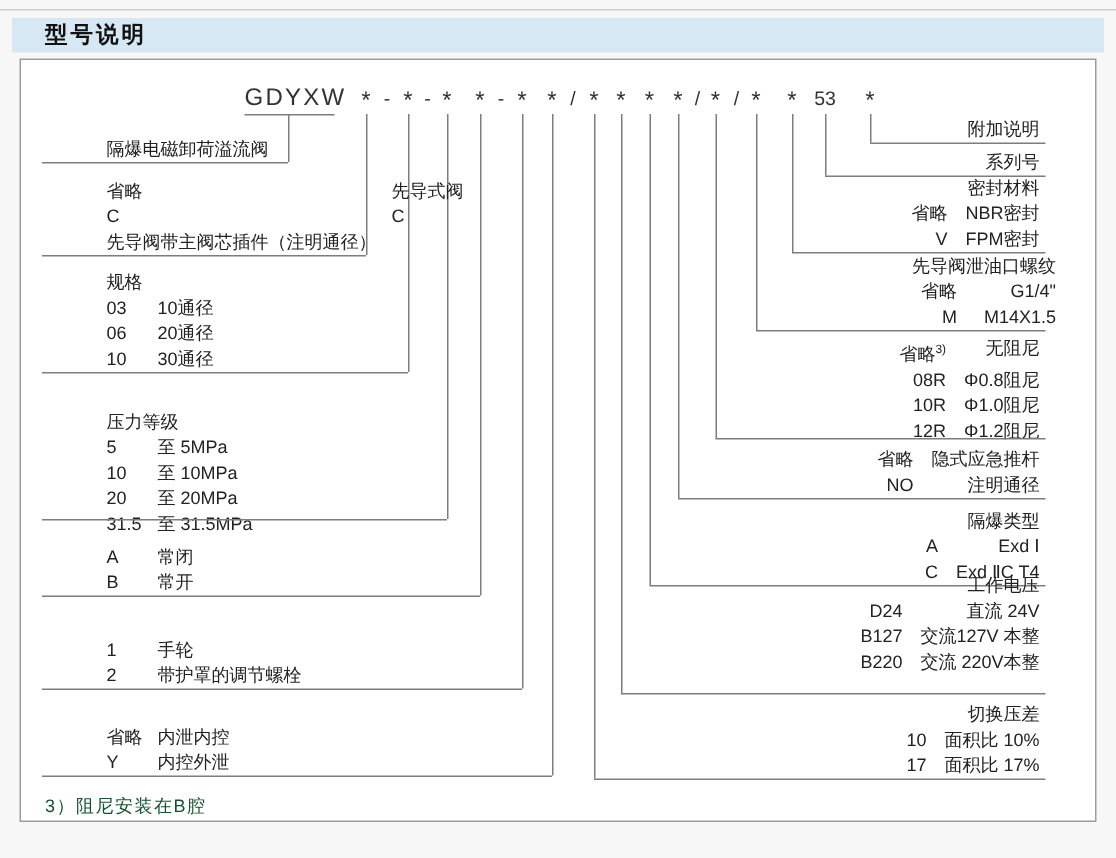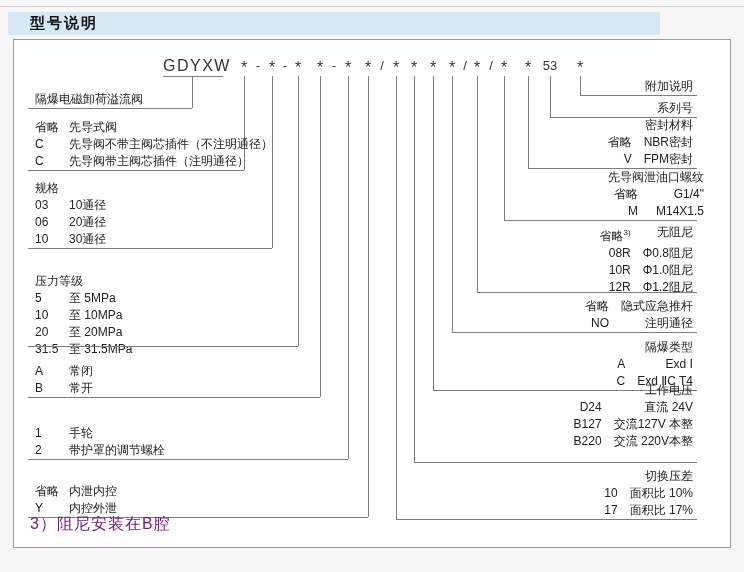--- a/index.html
+++ b/index.html
@@ -5,21 +5,21 @@
   html,body{margin:0;padding:0;}
   .page{
     position:relative;
     width:744px;height:572px;
     background:#f7f7f7;
     font-family:"Liberation Sans","DejaVu Sans",sans-serif;
     overflow:hidden;
   }
   .top-rule{position:absolute;left:0;top:6px;width:744px;height:1px;background:#cfcfcf;}
   .band{
-    position:absolute;left:8px;top:12px;width:652px;height:23px;
+    position:absolute;left:8px;top:12px;width:728px;height:23px;
     background:#d7e8f5;display:flex;align-items:center;
   }
   .band .title{
     margin-left:22px;font-size:15px;font-weight:bold;color:#111;
     letter-spacing:2px;
   }
   .frame{
     position:absolute;left:13px;top:39px;width:718px;height:509px;
     background:#ffffff;border:1px solid #9c9c9c;box-sizing:border-box;
   }
@@ -33,28 +33,28 @@
   }
   .tok.star{font-size:16px;top:60px;}
   .vline{position:absolute;width:1px;background:#7d7d7d;}
   .hline{position:absolute;height:1px;background:#7d7d7d;}
   .block{
     position:absolute;display:grid;
     grid-template-columns:max-content max-content;
     column-gap:10px;font-size:12px;line-height:17px;color:#222;
     white-space:nowrap;
   }
-  .block.left{justify-items:start;}
+  .block.left{justify-items:start;margin-left:36px;}
   .block.right{justify-items:end;column-gap:12px;text-align:right;}
   .block .code{min-width:24px;}
   .block.right .code{min-width:0;}
   .block .trow{grid-column:1 / -1;text-align:right;}
   sup{font-size:8px;}
   .footnote{
-    position:absolute;left:30px;top:514px;font-size:16px;color:#701a75;
+    position:absolute;left:30px;top:529px;font-size:12px;color:#14532d;
     letter-spacing:1px;
   }
 </style>
 </head>
 <body>
 
 <div class="page">
   <div class="top-rule"></div>
   <div class="band">
     <span class="title">型号说明</span>
@@ -101,21 +101,20 @@
       <div class="vline" style="left: 550px; top: 76px; height: 41px;"></div>
       <div class="vline" style="left: 580px; top: 76px; height: 19px;"></div>
       <div class="block left" style="top: 91px; left: 35px;">
         <span class="trow">隔爆电磁卸荷溢流阀</span>
       </div>
       <div class="hline" style="left: 28px; top: 108px; width: 164px;"></div>
       <div class="block left" style="top: 119px; left: 35px;">
         <span class="code">省略</span>
         <span class="label">先导式阀</span>
         <span class="code">C</span>
-        <span class="label">先导阀不带主阀芯插件（不注明通径）</span>
         <span class="code">C</span>
         <span class="label">先导阀带主阀芯插件（注明通径）</span>
       </div>
       <div class="hline" style="left: 28px; top: 170px; width: 216px;"></div>
       <div class="block left" style="top: 180px; left: 35px;">
         <span class="trow">规格</span>
         <span class="code">03</span>
         <span class="label">10通径</span>
         <span class="code">06</span>
         <span class="label">20通径</span>

